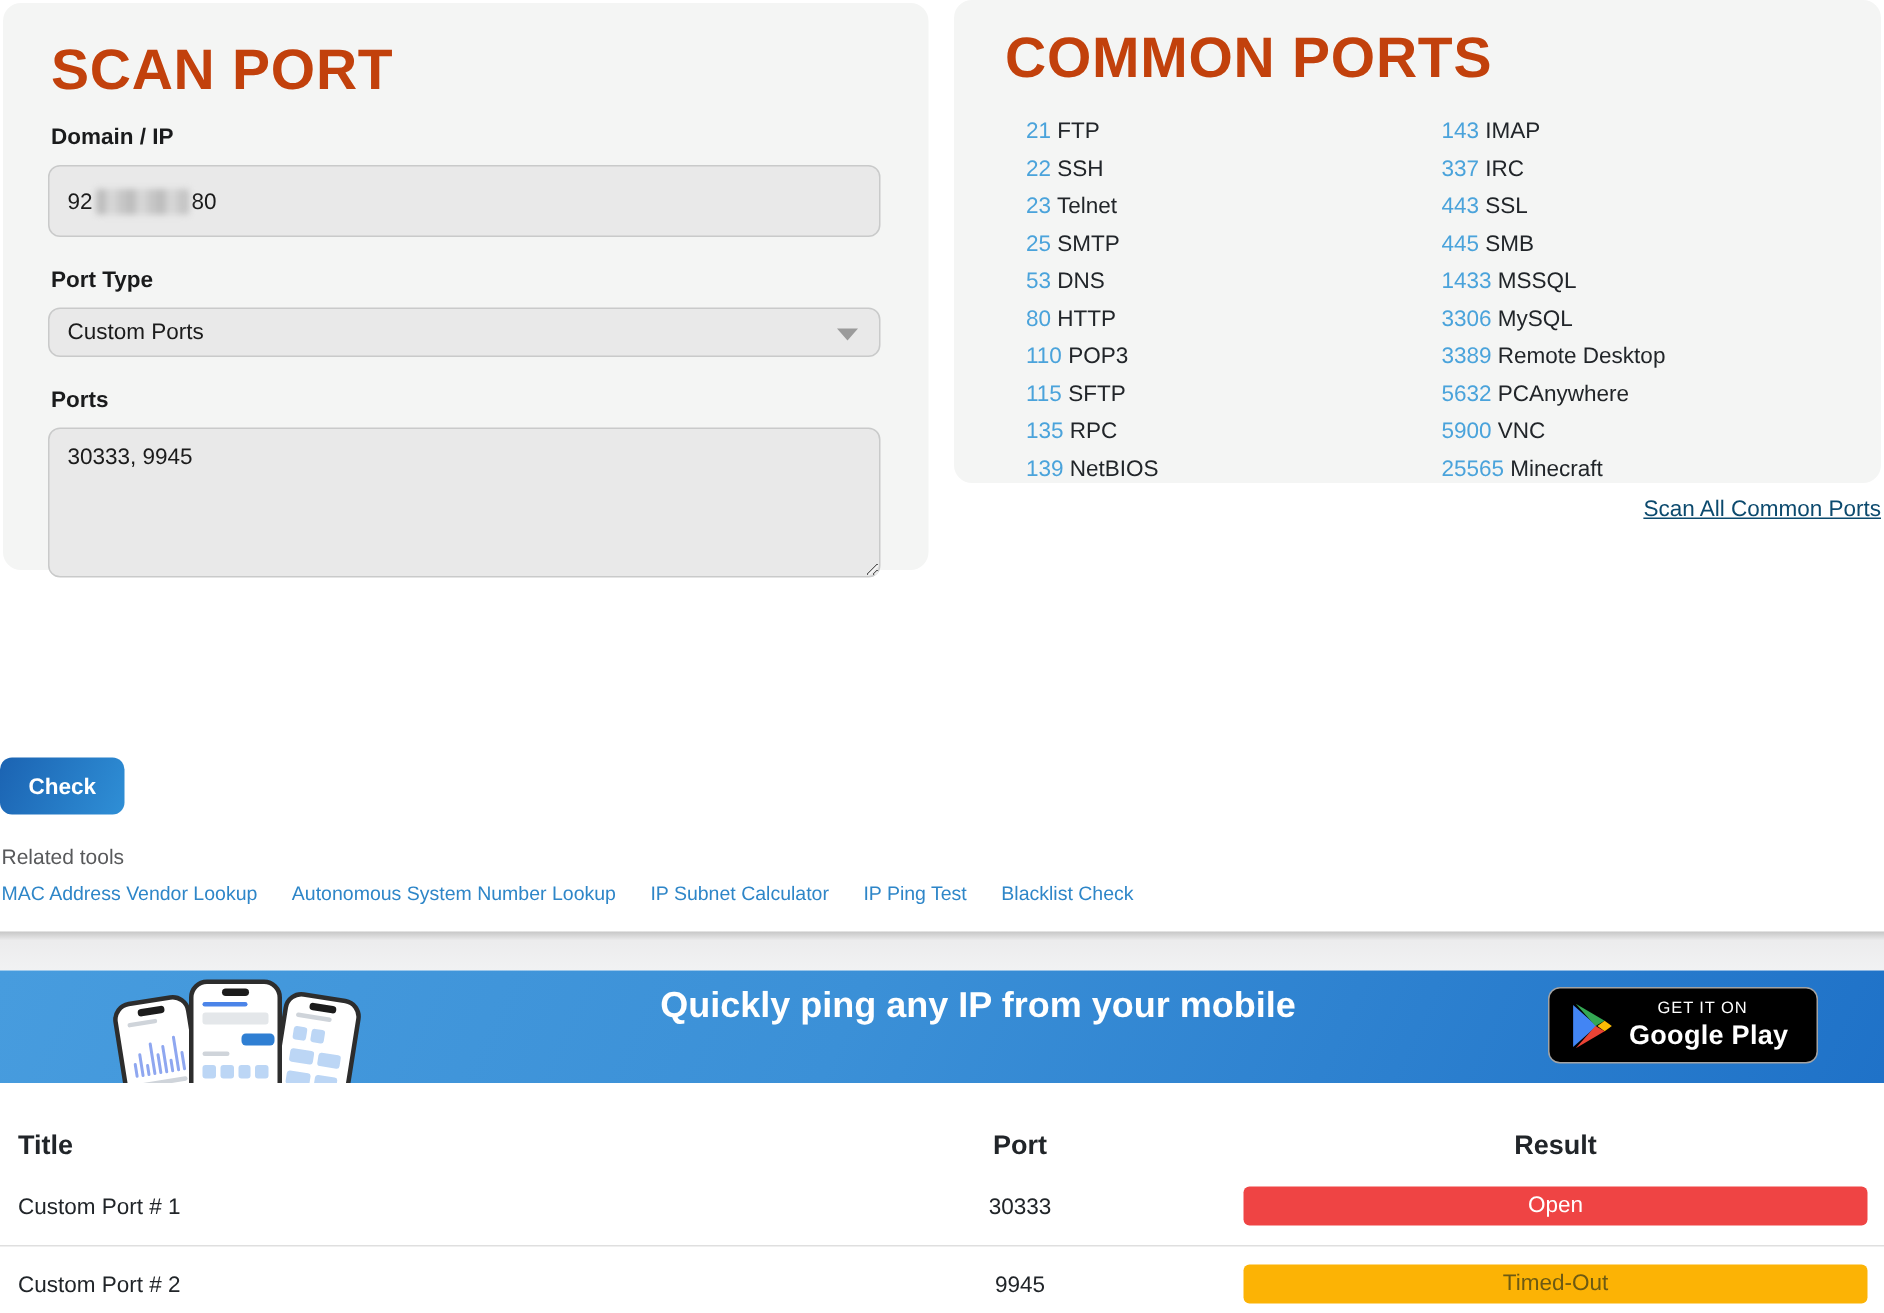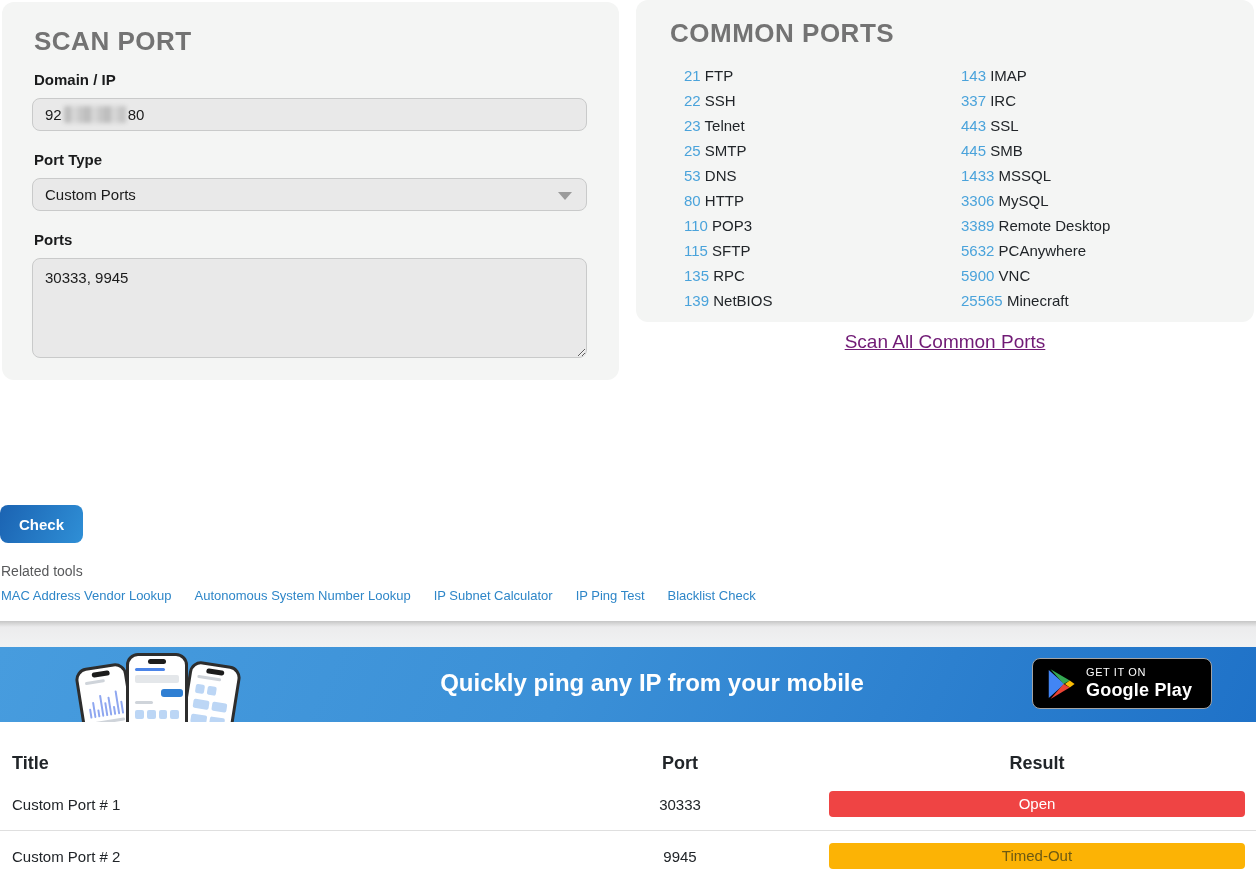--- a/index.html
+++ b/index.html
@@ -4,78 +4,78 @@
 <style>
   * { margin:0; padding:0; box-sizing:border-box; }
   html,body { width:1256px; height:875px; background:#fff;
     font-family:"Liberation Sans","DejaVu Sans",sans-serif; color:#212529; overflow:hidden; }
   .page { position:relative; width:1256px; height:875px; }
 
   
   .panel { position:absolute; background:#f4f5f4; border-radius:12px; }
   .scan-panel { left:2px; top:2px; width:617px; height:378px; padding:20px 32px 0 30px; }
   .common-panel { left:636px; top:0; width:618px; height:322px; padding:14px 32px 0 32px; }
-  .panel h1 { color:#737373; font-size:26px; font-weight:700; letter-spacing:0.5px; margin:4px 0 14px 2px; }
+  .panel h1 { color:#c2410c; font-size:38px; font-weight:700; letter-spacing:0.5px; margin:4px 0 14px 2px; }
 
   .form-label { display:block; font-size:15px; font-weight:700; color:#1a1b1c; margin:0 0 10px 2px; }
   .field { width:100%; background:#e9e9e9; border:1px solid #c9caca; border-radius:8px;
     font-size:15px; color:#1b1b1b; padding:7px 12px; }
-  .input-like { height:33px; display:flex; align-items:center; margin-bottom:20px; }
+  .input-like { height:48px; display:flex; align-items:center; margin-bottom:20px; }
   .select-like { height:33px; display:flex; align-items:center; margin-bottom:20px; position:relative; cursor:default; }
   .caret { position:absolute; right:14px; top:13px; width:0; height:0;
     border-left:7px solid transparent; border-right:7px solid transparent; border-top:8px solid #9b9b9b; }
   .blur-seg { display:inline-block; width:62px; height:17px; margin:0 2px; border-radius:2px;
     background:repeating-linear-gradient(90deg,#bdbdbd 0 7px,#d6d6d6 7px 14px,#c7c7c7 14px 20px);
     filter:blur(2.2px); }
   textarea.field { height:100px; resize:both; font-family:inherit; line-height:1.35; padding-top:9px; }
 
   
   .port-cols { display:flex; }
   .port-col { width:50%; padding-left:16px; }
   .port-item { font-size:15px; line-height:25px; white-space:nowrap; cursor:pointer; }
   .port-item .num { color:#4aa3db; }
   .port-item .nm { color:#212529; }
-  .scan-all { position:absolute; left:636px; top:331px; width:618px; text-align:center;
-    font-size:19px; color:#701a75; text-decoration:underline; cursor:pointer; }
+  .scan-all { position:absolute; left:636px; top:331px; width:618px; text-align:right;
+    font-size:15px; color:#0c4a6e; text-decoration:underline; cursor:pointer; }
 
   
   .check-btn { position:absolute; left:0; top:505px; width:83px; height:38px; border:none;
     border-radius:8px; background:linear-gradient(115deg,#1b63b2 0%,#2f8fd6 100%);
     color:#fff; font-size:15px; font-weight:600; font-family:inherit; cursor:pointer; }
   .related-label { position:absolute; left:1px; top:563px; font-size:14px; color:#58595b; }
   .related-links { position:absolute; left:1px; top:588px; display:flex; gap:23px; }
   .related-links a { font-size:13px; color:#2e86c8; text-decoration:none; cursor:pointer; white-space:nowrap; }
 
   
   .pre-banner { position:absolute; left:0; top:621px; width:1256px; height:26px;
     background:linear-gradient(to bottom,#c6c6c6 0,#ececed 6px,#f1f2f3 100%); }
 
   
   .banner { position:absolute; left:0; top:647px; width:1256px; height:75px; overflow:hidden;
     background:linear-gradient(115deg,#479cde 0%,#3b90d7 45%,#1f72c8 100%); }
-  .banner-headline { position:absolute; left:48px; right:0; top:22px; text-align:center;
+  .banner-headline { position:absolute; left:48px; right:0; top:10px; text-align:center;
     color:#fff; font-size:24px; font-weight:700; }
   .phones { position:absolute; left:82px; top:4px; width:170px; height:120px; }
   .phone { position:absolute; background:#fff; border:3px solid #2d2d2d; border-radius:12px; overflow:hidden; }
   .phone .notch { position:absolute; top:3px; left:50%; transform:translateX(-50%);
     width:18px; height:5px; background:#1c1c1c; border-radius:3px; }
   .ph-a { left:0; top:14px; width:52px; height:110px; transform:rotate(-9deg); }
   .ph-b { left:44px; top:2px; width:62px; height:120px; z-index:2; }
   .ph-c { left:100px; top:12px; width:52px; height:110px; transform:rotate(9deg); }
   .mini-line { height:3px; background:#cfd4da; border-radius:2px; margin:4px 6px 0; }
   .mini-line.blue { background:#4b84e8; }
   .mini-bars { display:flex; align-items:flex-end; gap:2px; height:26px; margin:8px 6px 0; }
   .mini-bars i { display:block; width:3px; background:#8fa7f0; border-radius:1px; }
   .mini-btn { height:8px; background:#2f7fd3; border-radius:3px; margin:6px 8px 0; }
   .mini-grid { display:flex; gap:3px; margin:6px 6px 0; }
   .mini-grid i { width:9px; height:9px; background:#bcd6f5; border-radius:2px; }
   .gp-badge { position:absolute; right:44px; top:11px; width:180px; height:51px; background:#000;
     border:1px solid #a3a3a3; border-radius:8px; display:flex; align-items:center; padding:0 14px; gap:11px; cursor:pointer; }
   .gp-text { display:flex; flex-direction:column; color:#fff; line-height:1.05; }
-  .gp-text .l1 { font-size:11px; letter-spacing:0.6px; margin-bottom:2px; }
+  .gp-text .l1 { font-size:11px; letter-spacing:0.6px; margin-bottom:2px;margin-left:19px; }
   .gp-text .l2 { font-size:18px; font-weight:600; letter-spacing:0.2px; }
 
   
   .results { position:absolute; left:0; top:722px; width:1256px; }
   .t-row { display:grid; grid-template-columns:600px 160px 1fr; align-items:center; }
   .t-head { padding-top:26px; height:56px; }
   .t-head .c { font-size:18px; font-weight:700; color:#212529; }
   .c-title { padding-left:12px; }
   .c-port { text-align:center; }
   .c-result { padding-left:69px; padding-right:11px; text-align:center; }

